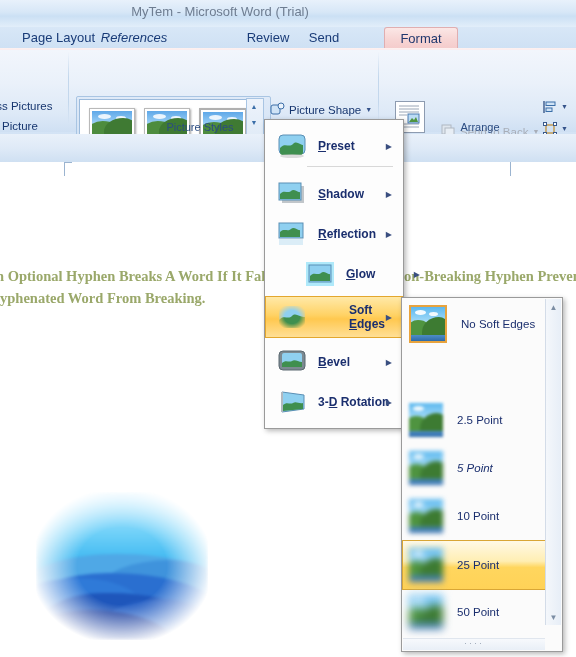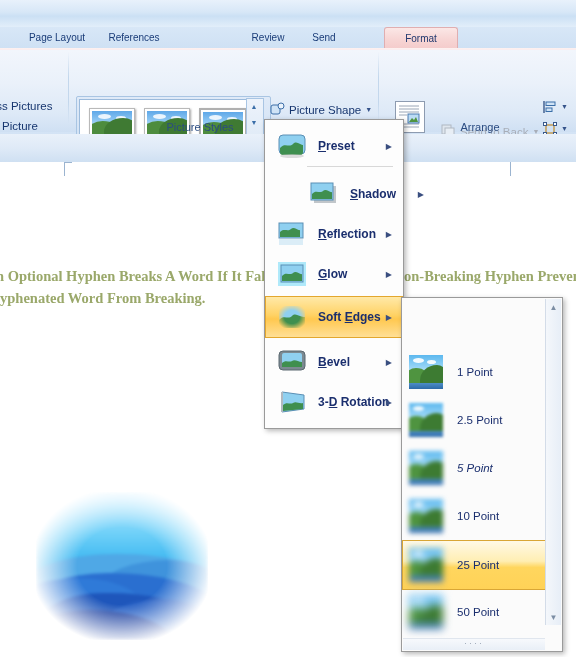--- a/index.html
+++ b/index.html
@@ -25,21 +25,21 @@
     border-radius:0 0 2px 2px;
     text-align:center;line-height:21px;font-size:11.5px;color:#20386e;
   }
   
   .tabstrip{
     position:absolute;left:0;top:27px;width:576px;height:21px;
     background:linear-gradient(180deg,#d8e7f7 0%,#cfe1f4 100%);
   }
   .tab{
     position:absolute;top:0;height:21px;line-height:21px;
-    font-size:10px;color:#1a3c78;text-align:center;white-space:nowrap;
+    font-size:13px;color:#1a3c78;text-align:center;white-space:nowrap;
   }
   .tab.format-tab{
     background:linear-gradient(180deg,#fbe7e6 0%,#f7d5d4 55%,#f4cbcb 100%);
     border:1px solid #e0aeb0;border-bottom:none;border-radius:3px 3px 0 0;
     color:#20386e;
   }
   
   .ribbon{
     position:absolute;left:0;top:48px;width:576px;height:86px;
     background:linear-gradient(180deg,#fdf1f0 0%,#f3e5ef 8%,#eef3fb 22%,#e3edf9 70%,#d3e3f5 100%);
@@ -129,21 +129,21 @@
   
   .menu{
     position:absolute;left:264px;top:119px;width:138px;height:308px;
     background:#fdfdfd;border:1px solid #9a9a9a;
     box-shadow:2px 2px 5px rgba(0,0,0,.28);
   }
   .menu-item{position:absolute;left:1px;width:136px;height:40px;
     display:flex;align-items:center;}
   .menu-item.sel{
     background:linear-gradient(180deg,#ffe9a8 0%,#ffd265 45%,#ffc84f 55%,#ffdf96 100%);
-    border:1px solid #e3a72e;left:0;width:136px;
+    border:1px solid #e3a72e;left:0;width:136px;gap:31px;
   }
   .mi-icon{width:28px;height:24px;margin-left:12px;position:relative;flex:0 0 auto;}
   .mi-label{margin-left:12px;font-size:12px;color:#1b2f6e;font-weight:bold;}
   .mi-label u{text-decoration:underline;}
   .mi-arrow{position:absolute;right:10px;font-size:8px;color:#3a4f80;}
   .menu-sep{position:absolute;left:42px;width:86px;height:1px;background:#d8d8d8;}
   
   .submenu{
     position:absolute;left:401px;top:297px;width:160px;height:353px;
     background:#fbfbfb;border:1px solid #9a9a9a;
@@ -167,25 +167,26 @@
   .sm-sbtn{position:absolute;left:0;width:15px;height:16px;display:flex;align-items:center;justify-content:center;
     font-size:8px;color:#7b8da4;}
   .sm-grip{position:absolute;left:1px;bottom:1px;width:142px;height:11px;
     background:linear-gradient(180deg,#f7f9fc,#e9eff7);border-top:1px solid #e0e6ee;
     text-align:center;font-size:9px;line-height:9px;color:#9aa6b6;letter-spacing:2px;}
 </style>
 </head>
 <body>
 
 <div class="titlebar">
+  <div class="title-text">MyTem  -  Microsoft Word (Trial)</div>
 </div>
 
 <div class="tabstrip">
   <div class="tab" style="left:22px;width:70px;">Page Layout</div>
-  <div class="tab" style="left:100px;width:68px;">References</div>
+  <div class="tab" style="left:100px;width:68px;font-style:italic;">References</div>
   <div class="tab" style="left:176px;width:58px;margin-top:16px;">Mailings</div>
   <div class="tab" style="left:242px;width:52px;">Review</div>
   <div class="tab" style="left:302px;width:44px;">Send</div>
   <div class="tab format-tab" style="left:384px;width:72px;">Format</div>
 </div>
 
 <div class="ribbon">
   <div class="ribbon-inner"></div>
 
   <div class="adj-item" style="top:52px;">ress Pictures</div>
@@ -417,21 +418,21 @@
           <rect x="1" y="1" width="26" height="19" rx="4" fill="#8fd0f0" stroke="#5a8fb5"></rect>
           <path d="M2 14c5-6 9 0 13-4s8 2 10 1v7a3 3 0 0 1-3 3H5a3 3 0 0 1-3-3z" fill="#3f8f4f"></path>
           <ellipse cx="14" cy="22" rx="12" ry="2" fill="#c5c5c5" opacity=".6"></ellipse>
         </svg>
     </span>
     <span class="mi-label"><u>P</u>reset</span>
     <span class="mi-arrow">▶</span>
   </div>
   <div class="menu-sep" style="top:46px;"></div>
 
-  <div class="menu-item" style="top:54px;margin-left:32px;">
+  <div class="menu-item" style="top:54px;">
     <span class="mi-icon">
       <svg width="28" height="24" viewBox="0 0 28 24">
           <rect x="4" y="4" width="22" height="17" fill="#9aa2a8" opacity=".6"></rect>
           <rect x="1" y="1" width="22" height="17" fill="#8fd0f0" stroke="#5a8fb5"></rect>
           <path d="M2 12c4-5 8 0 11-3s7 2 9 1v7H2z" fill="#3f8f4f"></path>
         </svg>
     </span>
     <span class="mi-label"><u>S</u>hadow</span>
     <span class="mi-arrow">▶</span>
   </div>
@@ -441,21 +442,21 @@
       <svg width="28" height="24" viewBox="0 0 28 24">
           <rect x="1" y="1" width="24" height="15" fill="#8fd0f0" stroke="#5a8fb5"></rect>
           <path d="M2 10c4-4 8 0 11-3s7 2 9 1v7H2z" fill="#3f8f4f"></path>
           <rect x="1" y="17" width="24" height="6" fill="#bfe0f2" opacity=".55"></rect>
         </svg>
     </span>
     <span class="mi-label"><u>R</u>eflection</span>
     <span class="mi-arrow">▶</span>
   </div>
 
-  <div class="menu-item" style="top:134px;">
+  <div class="menu-item" style="top:134px;padding-left:28px;">
     <span class="mi-icon">
       <svg width="28" height="24" viewBox="0 0 28 24">
           <rect x="0" y="0" width="28" height="24" fill="#6fd8f7" opacity=".55"></rect>
           <rect x="3" y="3" width="22" height="17" fill="#8fd0f0" stroke="#5a8fb5"></rect>
           <path d="M4 14c4-5 8 0 11-3s7 2 9 1v7H4z" fill="#3f8f4f"></path>
         </svg>
     </span>
     <span class="mi-label"><u>G</u>low</span>
     <span class="mi-arrow">▶</span>
   </div>
@@ -502,32 +503,32 @@
           <path d="M4 2v20" stroke="#b0b8c0" stroke-width="2"></path>
         </svg>
     </span>
     <span class="mi-label">3-<u>D</u> Rotation</span>
     <span class="mi-arrow">▶</span>
   </div>
 </div>
 
 <div class="submenu">
 
-
-  <div class="sm-item" style="top:50px;">
-    <span class="sm-thumb" style="filter:blur(0.7px);">
+  <div class="sm-item" style="top:2px;">
+    <span class="sm-thumb first">
       <span class="sm-sky"></span>
       <span class="sm-cl" style="left:4px;top:3px;width:11px;height:5px;"></span>
       <span class="sm-cl" style="left:18px;top:5px;width:9px;height:4px;"></span>
       <span class="sm-h1"></span>
       <span class="sm-h2"></span>
       <span class="sm-w"></span>
     </span>
-    <span class="sm-label">1 Point</span>
-  </div>
+    <span class="sm-label">No Soft Edges</span>
+  </div>
+
 
   <div class="sm-item" style="top:98px;">
     <span class="sm-thumb" style="filter:blur(1.4px);">
       <span class="sm-sky"></span>
       <span class="sm-cl" style="left:4px;top:3px;width:11px;height:5px;"></span>
       <span class="sm-h1"></span>
       <span class="sm-h2"></span>
       <span class="sm-w"></span>
     </span>
     <span class="sm-label">2.5 Point</span>

